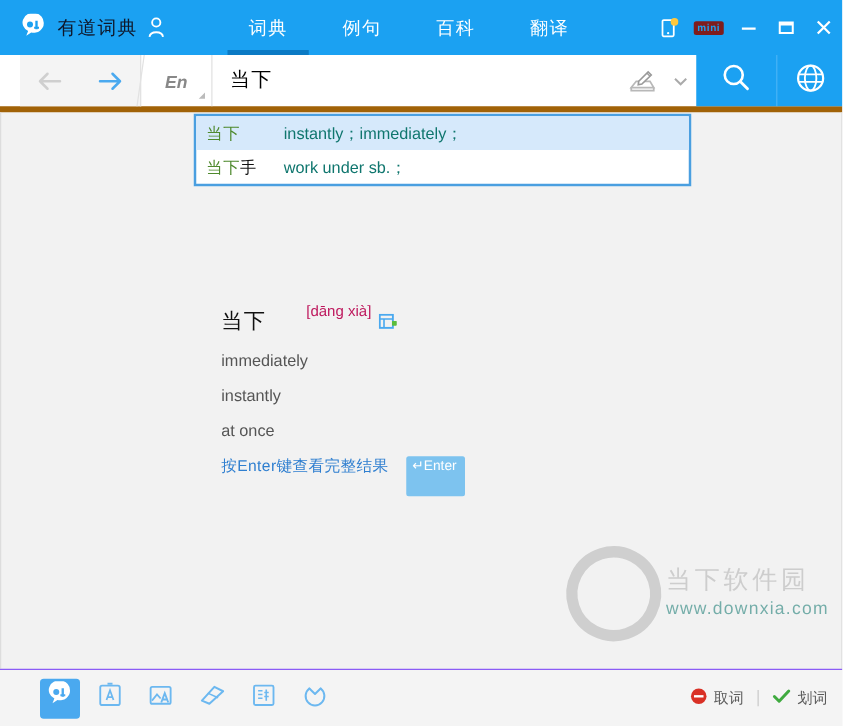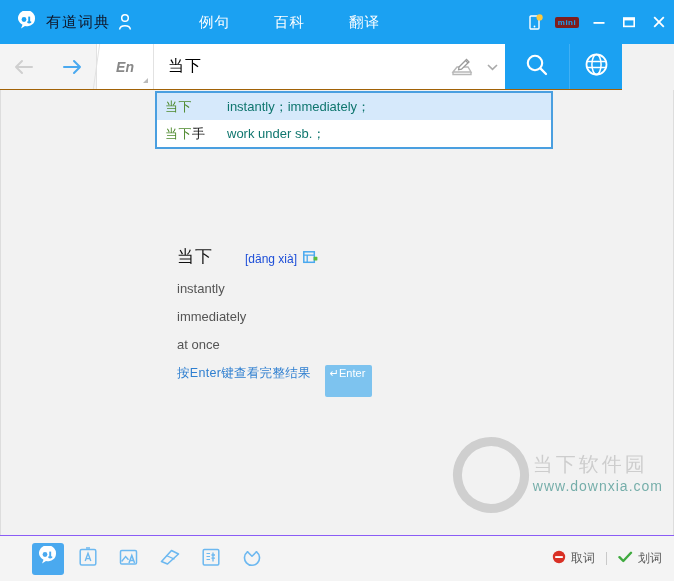--- a/index.html
+++ b/index.html
@@ -105,26 +105,27 @@
     border-radius: 2px;
     padding: 1px 3px 1px 3px;
     letter-spacing: 0.5px;
     line-height: 9px;
   }
 
   
   .toolbar {
     position: absolute;
     left: 0; top: 44px;
-    width: 622px; height: 46px;
+    width: 674px; height: 46px;
     background: #ffffff;
     display: flex;
     align-items: stretch;
-    border-bottom: 1px solid #a16207;
+    border-bottom: 5px solid #a16207;
     box-sizing: border-box;
+    padding-left: 16px;
   }
   .navbtns {
     display: flex;
     align-items: center;
     width: 96px;
     background: #f4f4f4;
     border-right: 1px solid #e2e2e2;
     position: relative;
   }
   .navbtns::after {
@@ -257,22 +258,22 @@
     height: 26px;
   }
   .entry-word {
     font-size: 17px;
     color: #111111;
     letter-spacing: 1px;
     margin-right: 32px;
   }
   .entry-phonetic {
     font-size: 12px;
-    color: #1d4ed8;
-    margin-bottom: 2px;
+    color: #be185d;
+    margin-bottom: 12px;
     margin-right: 6px;
   }
   .entry-addicon {
     margin-bottom: 2px;
     display: inline-flex;
   }
   .defs { margin-top: 13px; }
   .def-line {
     font-size: 13px;
     color: #555555;
@@ -398,20 +399,23 @@
       <span class="brand-name">有道词典</span>
       <span class="brand-user">
         <svg width="16" height="18" viewBox="0 0 16 18">
           <circle cx="8" cy="5" r="3.3" fill="none" stroke="#ffffff" stroke-width="1.5"></circle>
           <path d="M2.6 16.5 C3.2 11.5 12.8 11.5 13.4 16.5" fill="none" stroke="#ffffff" stroke-width="1.5"></path>
         </svg>
       </span>
     </div>
 
     <div class="navtabs">
+      <div class="navtab active">
+        <span>词典</span>
+      </div>
       <div class="navtab">
         <span>例句</span>
       </div>
       <div class="navtab">
         <span>百科</span>
       </div>
       <div class="navtab">
         <span>翻译</span>
       </div>
     </div>
@@ -512,22 +516,22 @@
         <span class="entry-addicon">
           <svg width="15" height="15" viewBox="0 0 15 15">
             <rect x="0.8" y="0.8" width="10.5" height="10.5" fill="none" stroke="#4aa9ef" stroke-width="1.5"></rect>
             <path d="M0.8 4.2 L11.3 4.2 M4.2 4.2 L4.2 11.3" stroke="#4aa9ef" stroke-width="1.3" fill="none"></path>
             <path d="M10.6 7.6 L14.4 7.6 M12.5 5.7 L12.5 9.5" stroke="#5bbd3c" stroke-width="3.1" stroke-linecap="butt" fill="none"></path>
           </svg>
         </span>
       </div>
 
       <div class="defs">
+        <div class="def-line">immediately</div>
         <div class="def-line">instantly</div>
-        <div class="def-line">immediately</div>
         <div class="def-line">at once</div>
       </div>
 
       <div class="entry-footer">
         <span class="enter-link">按Enter键查看完整结果</span>
         <span class="enter-badge">↵Enter</span>
       </div>
     </div>
 
     <div class="watermark">

